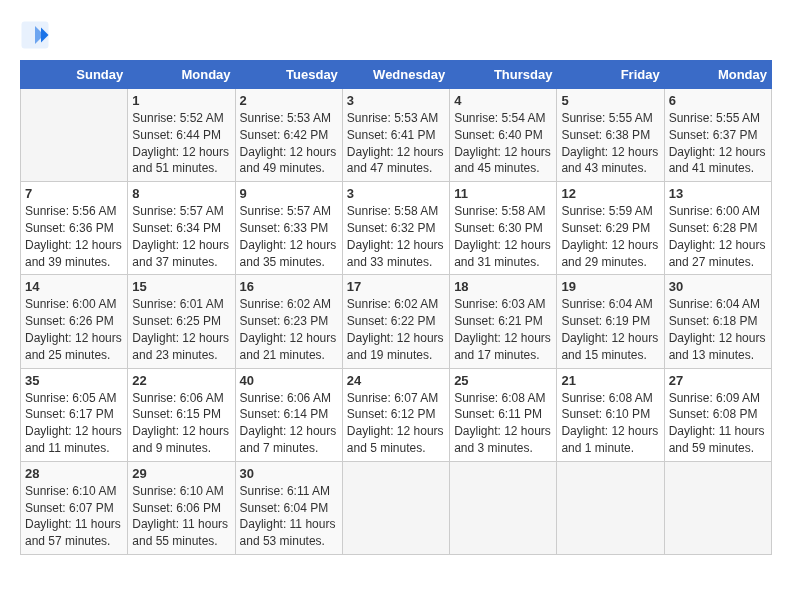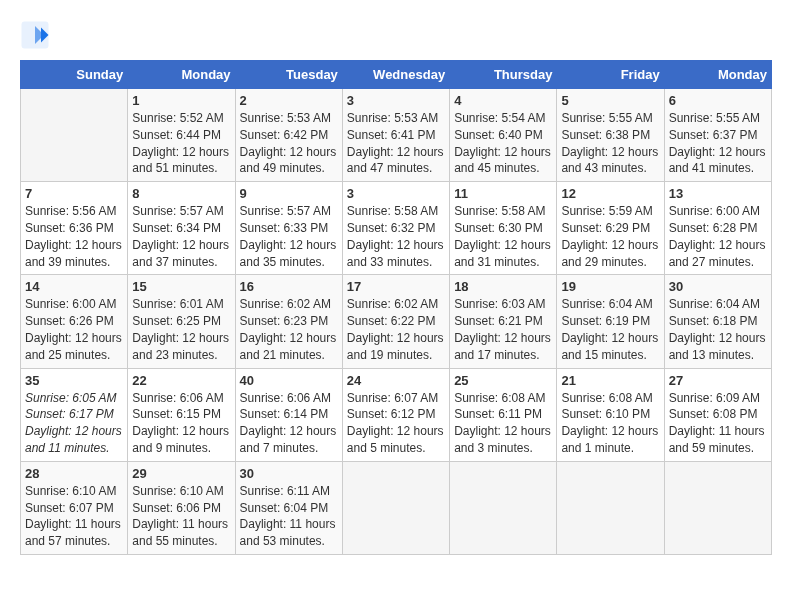--- a/index.html
+++ b/index.html
@@ -264,21 +264,21 @@
           <div class="day-number">30</div>
           <div class="day-info" style="white-space: pre-line;">Sunrise: 6:04 AM
 Sunset: 6:18 PM
 Daylight: 12 hours
 and 13 minutes.</div>
         </td>
       </tr>
       <tr>
         <td>
           <div class="day-number">35</div>
-          <div class="day-info" style="white-space: pre-line; font-style: italic;">Sunrise: 6:05 AM
+          <div class="day-info" style="white-space: pre-line;">Sunrise: 6:05 AM
 Sunset: 6:17 PM
 Daylight: 12 hours
 and 11 minutes.</div>
         </td>
         <td>
           <div class="day-number">22</div>
           <div class="day-info" style="white-space: pre-line;">Sunrise: 6:06 AM
 Sunset: 6:15 PM
 Daylight: 12 hours
 and 9 minutes.</div>

